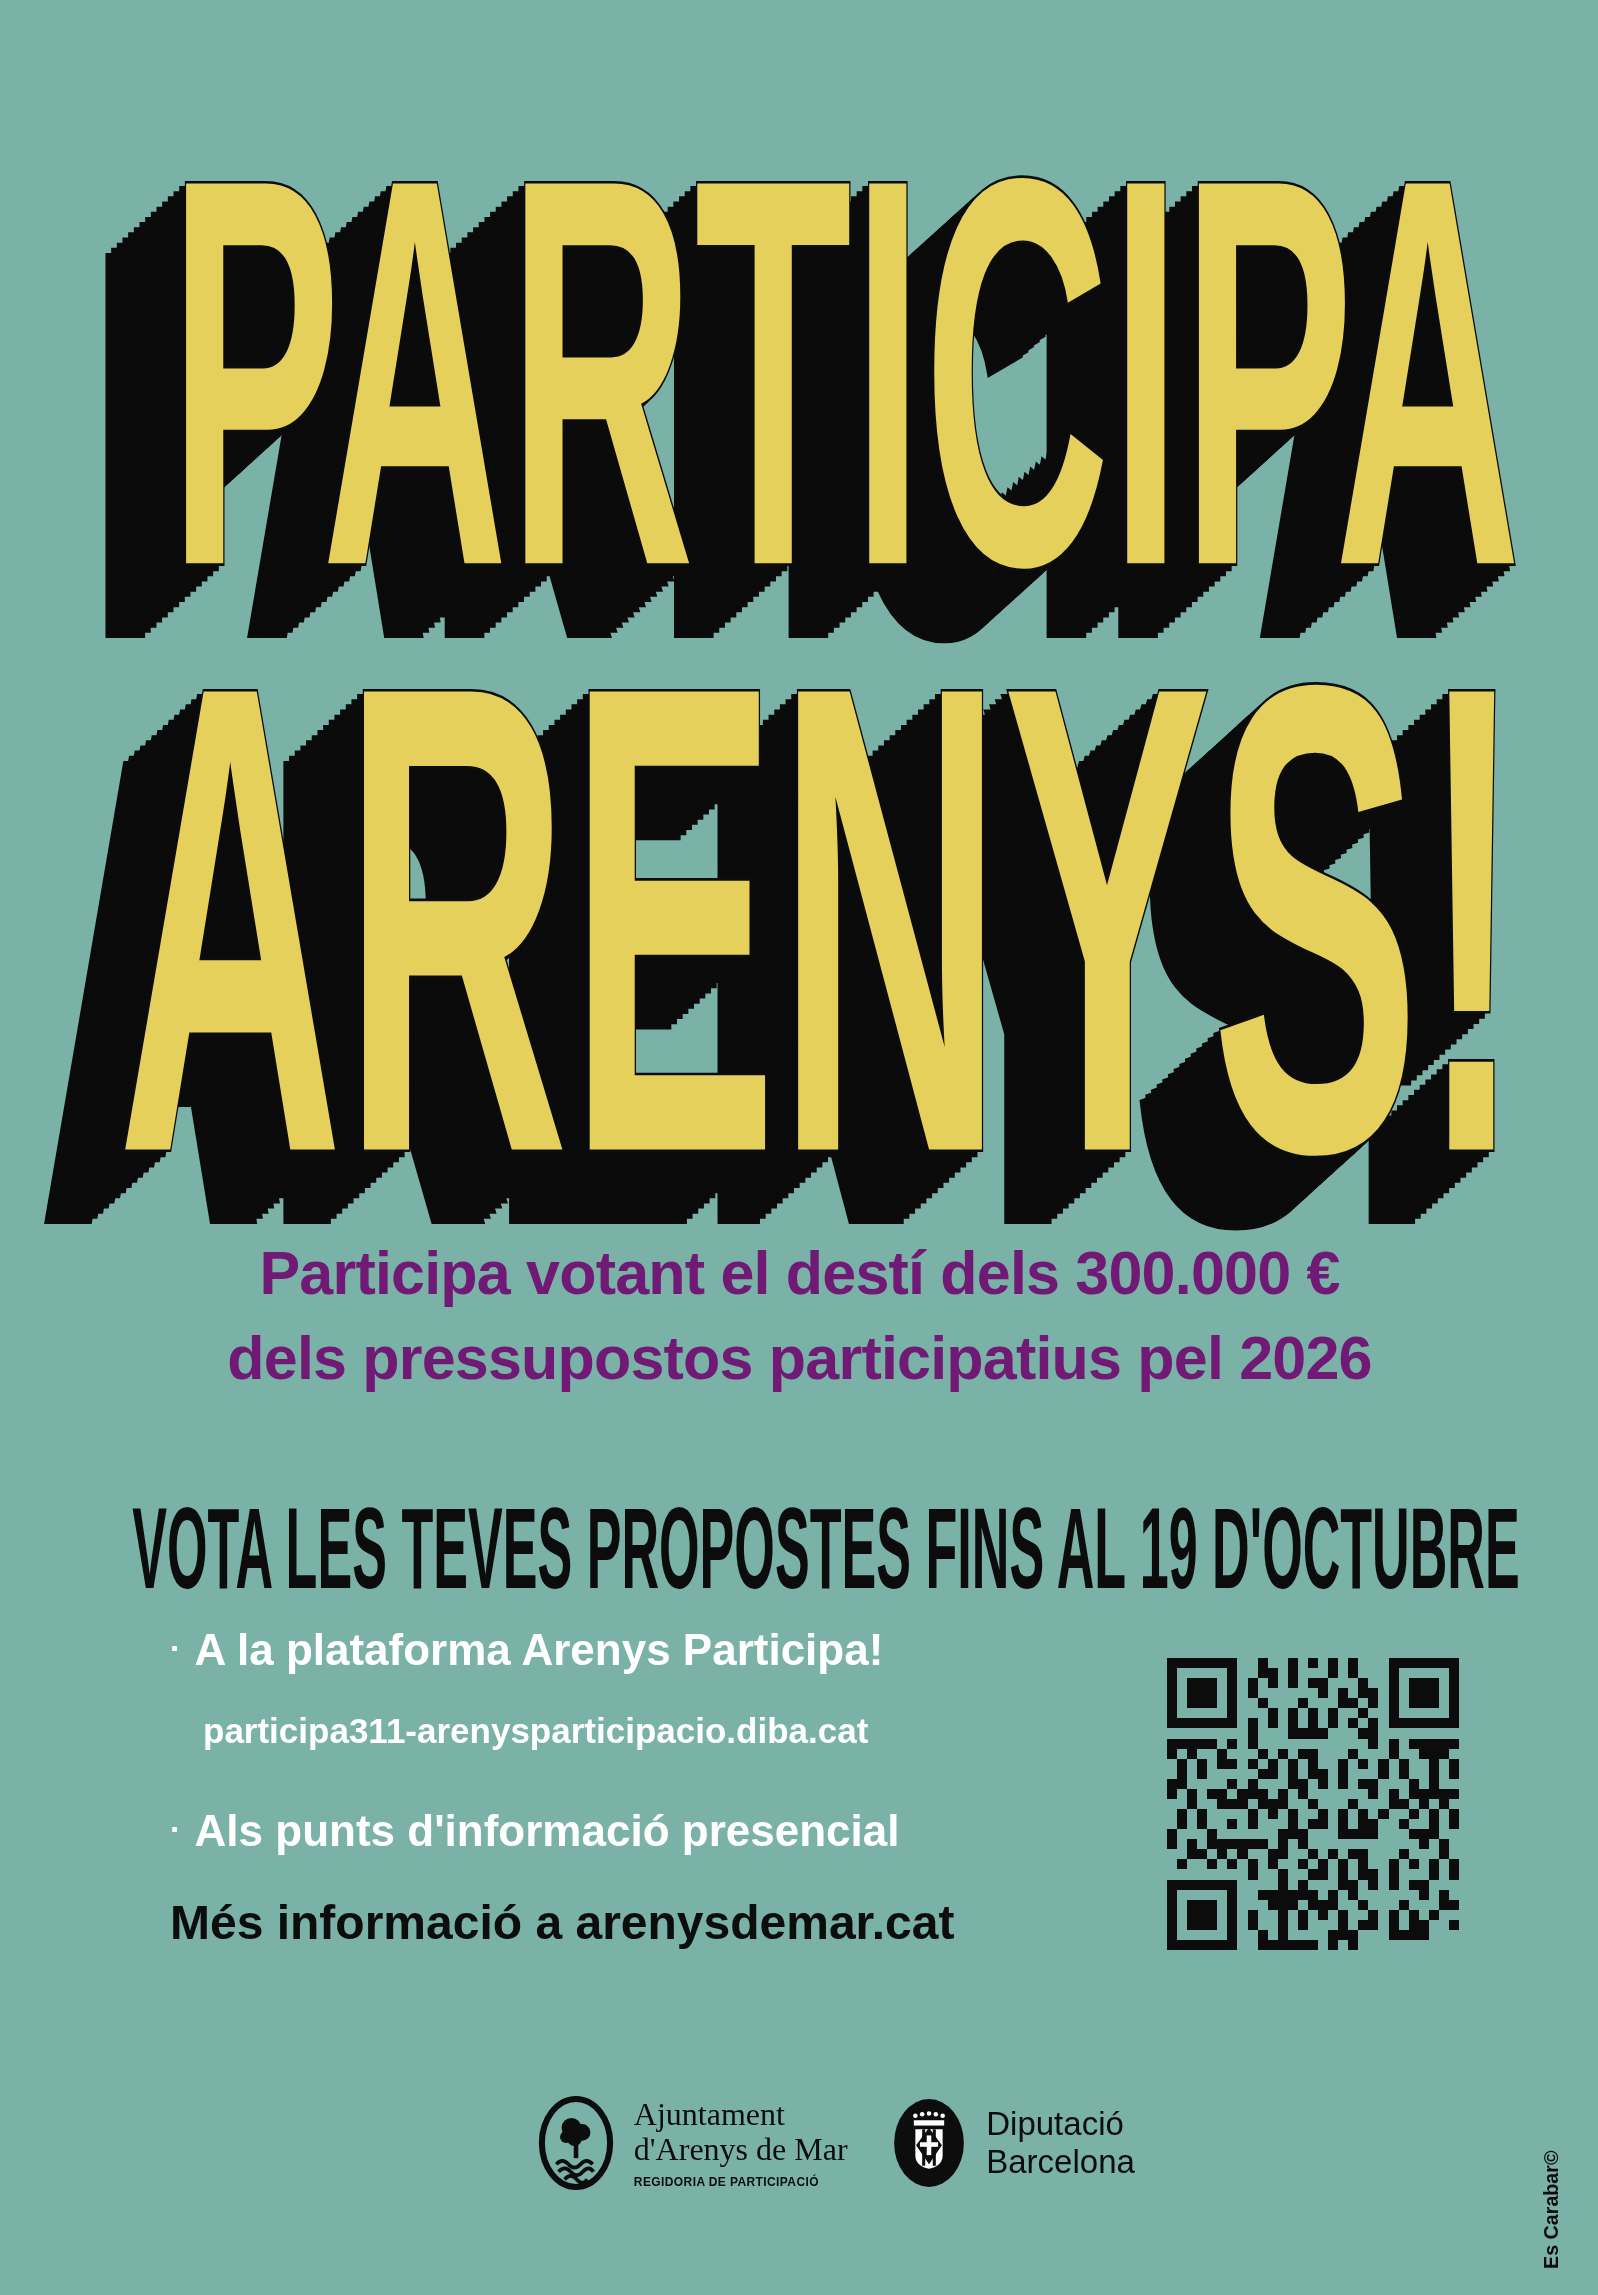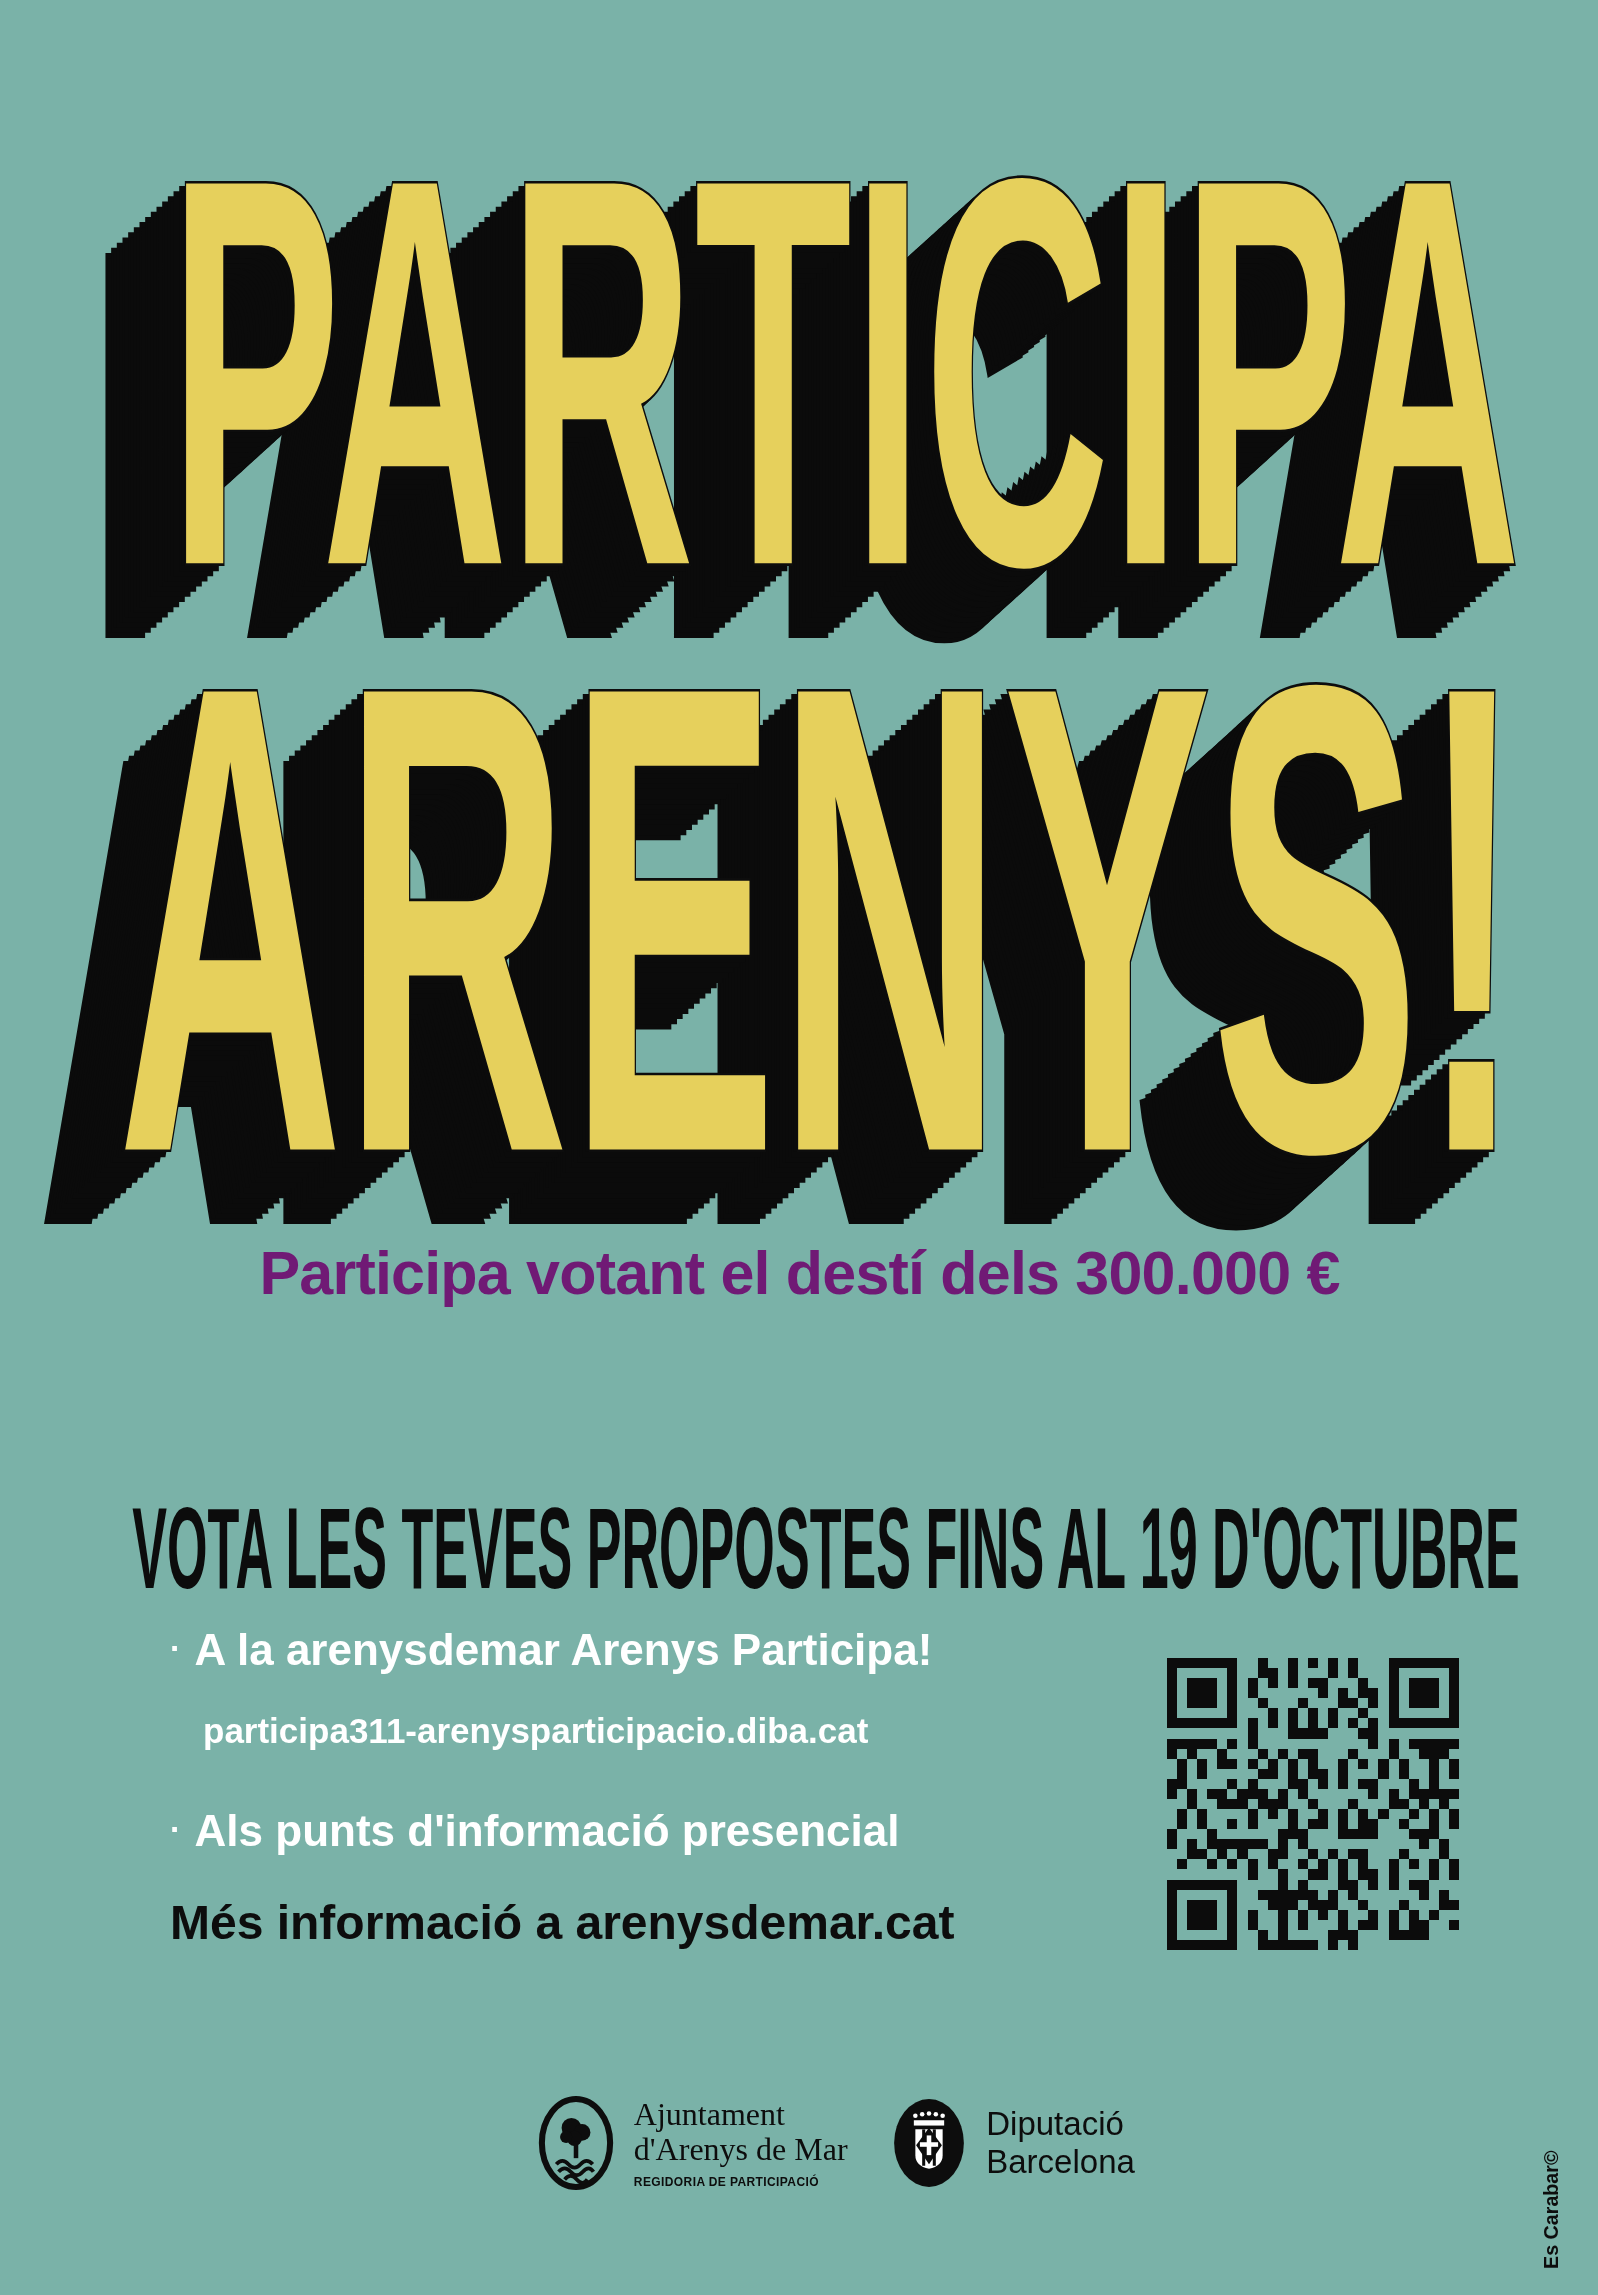--- a/index.html
+++ b/index.html
@@ -90,28 +90,29 @@
         <use href="#h2" x="-30" y="27.2" fill="#0b0b0b" stroke="#0b0b0b" stroke-width="7"></use>
         <use href="#h2" x="-22.5" y="20.4" fill="#0b0b0b" stroke="#0b0b0b" stroke-width="7"></use>
         <use href="#h2" x="-15" y="13.6" fill="#0b0b0b" stroke="#0b0b0b" stroke-width="7"></use>
         <use href="#h2" x="-7.5" y="6.8" fill="#0b0b0b" stroke="#0b0b0b" stroke-width="7"></use>
       </g>
     <use href="#h2" fill="#E6D05C" stroke="#0d0d0d" stroke-width="7" paint-order="stroke"></use>
   </svg>
 
   <div class="subtitle">
     <div>Participa votant el destí dels 300.000 €</div>
+    <div>dels pressupostos participatius pel 2026</div>
   </div>
 
   <svg class="layer" viewBox="0 0 2114 3035">
     <text x="1092" y="2100" text-anchor="middle" fill="#0c0c0c" font-family="Liberation Sans, sans-serif" font-weight="bold" font-size="152" textLength="1835" lengthAdjust="spacingAndGlyphs">VOTA LES TEVES PROPOSTES FINS AL 19 D'OCTUBRE</text>
   </svg>
 
   <div class="brow b1">
-    <span class="bdot">·</span><span>A la arenysdemar Arenys Participa!</span>
+    <span class="bdot">·</span><span>A la plataforma Arenys Participa!</span>
   </div>
   <div class="brow burl">participa311-arenysparticipacio.diba.cat</div>
   <div class="brow minfo">Més informació a arenysdemar.cat</div>
   <div class="brow b2">
     <span class="bdot">·</span><span>Als punts d'informació presencial</span>
   </div>
 
   <div class="qr">
       <div class="qm on"></div>
       <div class="qm on"></div>

